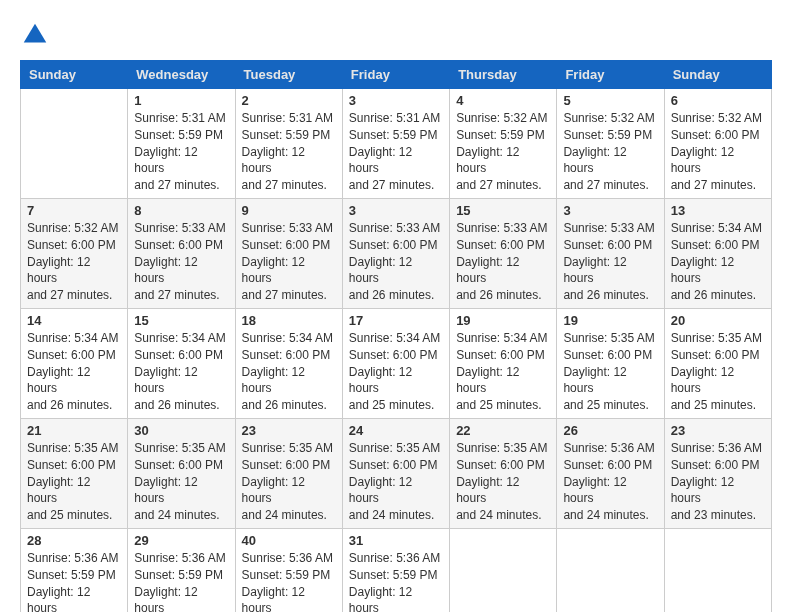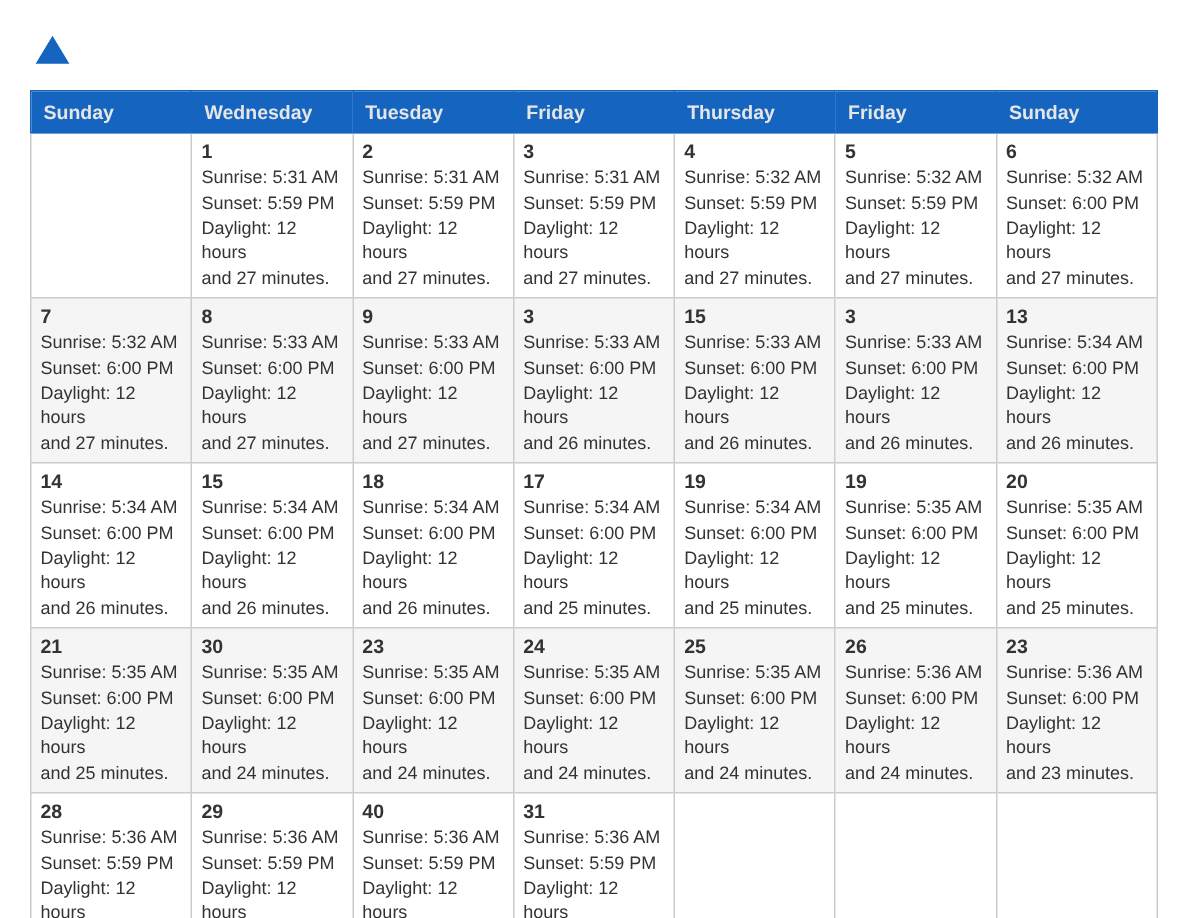--- a/index.html
+++ b/index.html
@@ -224,21 +224,21 @@
         </td>
         <td>
           <div class="day-num">23</div>
           <div class="day-info">Sunrise: 5:35 AM<br>Sunset: 6:00 PM<br>Daylight: 12 hours<br>and 24 minutes.</div>
         </td>
         <td>
           <div class="day-num">24</div>
           <div class="day-info">Sunrise: 5:35 AM<br>Sunset: 6:00 PM<br>Daylight: 12 hours<br>and 24 minutes.</div>
         </td>
         <td>
-          <div class="day-num">25</div>
+          <div class="day-num">22</div>
           <div class="day-info">Sunrise: 5:35 AM<br>Sunset: 6:00 PM<br>Daylight: 12 hours<br>and 24 minutes.</div>
         </td>
         <td>
           <div class="day-num">26</div>
           <div class="day-info">Sunrise: 5:36 AM<br>Sunset: 6:00 PM<br>Daylight: 12 hours<br>and 24 minutes.</div>
         </td>
         <td>
           <div class="day-num">23</div>
           <div class="day-info">Sunrise: 5:36 AM<br>Sunset: 6:00 PM<br>Daylight: 12 hours<br>and 23 minutes.</div>
         </td>

